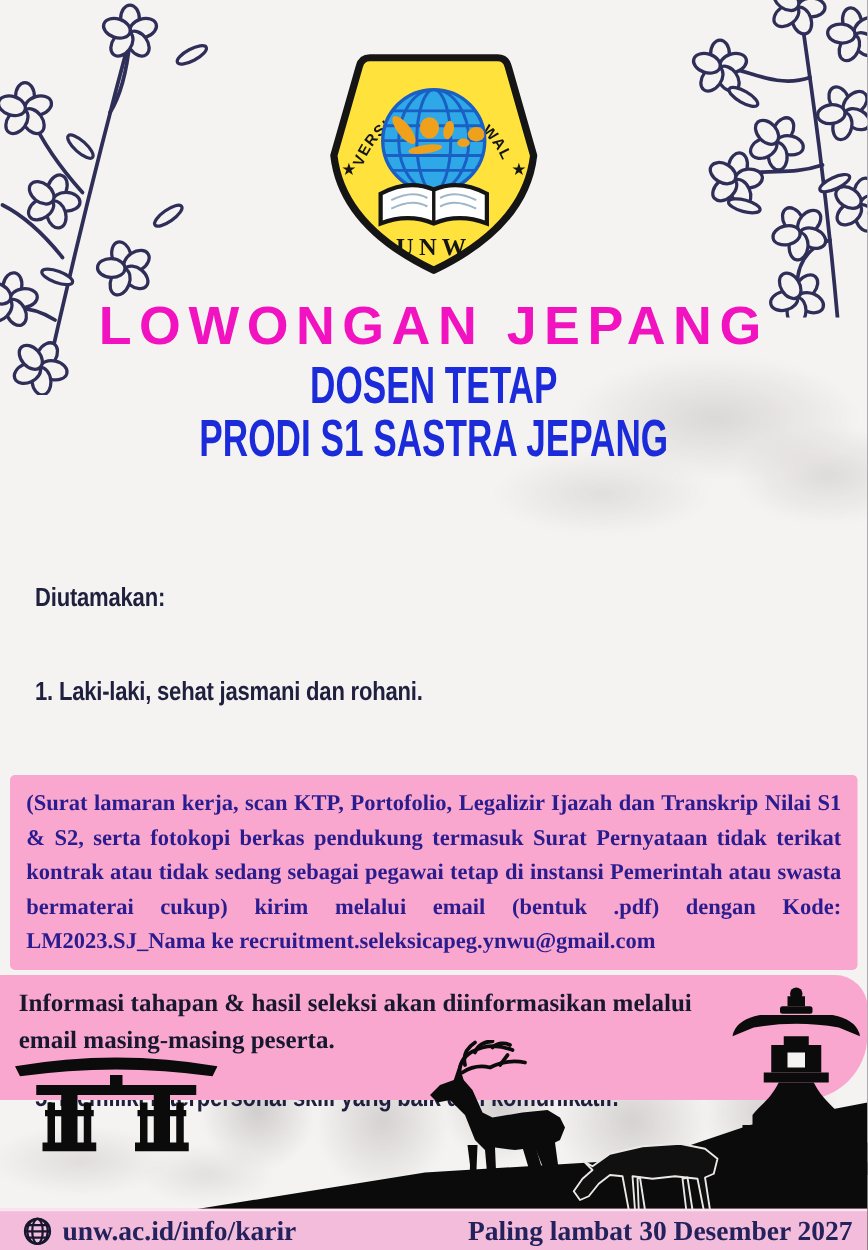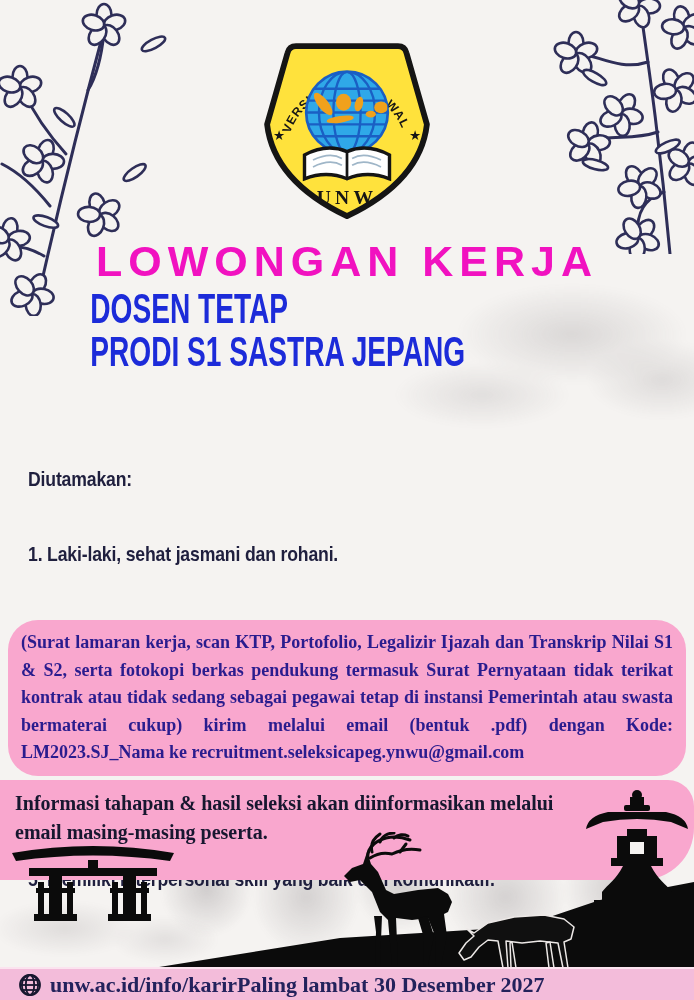--- a/index.html
+++ b/index.html
@@ -34,48 +34,48 @@
       radial-gradient(ellipse 30% 30% at 70% 65%, rgba(120,114,118,.30), rgba(120,114,118,0) 72%);}
 
   .flower{position:absolute;z-index:1}
   .flower.left{left:-8px;top:-6px}
   .flower.right{right:-6px;top:-8px}
 
   .logo{position:absolute;left:262px;top:36px;width:170px;height:187px;z-index:2}
 
   .title{position:absolute;left:0;top:237px;width:100%;text-align:center;z-index:2;
     color:var(--magenta);font-size:43px;font-weight:800;letter-spacing:6px;}
-  .subtitle{position:absolute;left:0;top:288px;width:100%;text-align:left;z-index:2;color:var(--blue);}
+  .subtitle{position:absolute;left:0;top:288px;width:100%;text-align:center;z-index:2;color:var(--blue);}
   .subtitle .line{display:block;font-size:38px;font-weight:800;line-height:43px;transform:scale(.74,1.1);transform-origin:50% 50%;}
 
   .reqs{position:absolute;left:28px;top:416px;width:662px;z-index:2;
     color:var(--list_ink);font-weight:bold;font-size:21px;line-height:25px;letter-spacing:-.2px;
     transform:scaleX(.84);transform-origin:0 0;white-space:pre-wrap;}
 
   .pinkbox1{position:absolute;left:8px;top:620px;width:678px;min-height:156px;z-index:2;
-    background:var(--box_pink);border-radius:30px;padding:9px 13px;
+    background:var(--box_pink);border-radius:4px;padding:9px 13px;
     font-family:"Liberation Serif","DejaVu Serif",serif;font-weight:bold;
     color:var(--box1_ink);font-size:18px;line-height:27.5px;text-align:justify;}
   .pinkbox2{position:absolute;left:0;top:780px;width:694px;height:100px;z-index:2;
     background:var(--box_pink);border-radius:0 26px 52px 0;padding:9px 80px 0 15px;
     font-family:"Liberation Serif","DejaVu Serif",serif;font-weight:bold;
     color:var(--box2_ink);font-size:20px;line-height:29px;}
   .pinkbox2 p{max-width:582px}
 
   .scene{position:absolute;left:0;top:0;width:694px;height:1000px;z-index:3;pointer-events:none}
   .scene svg{position:absolute}
   .ground{left:0;top:830px}
   .torii{left:12px;top:842px}
   .deer-standing{left:336px;top:832px}
   .deer-grazing{left:452px;top:898px}
   .lantern{left:578px;top:788px}
 
   .footer{position:absolute;left:0;top:967px;width:694px;height:33px;z-index:4;
     background:var(--footer_pink);border-top:2px solid #FBE3EF;
-    display:flex;align-items:center;padding:0 12px 0 18px;
+    display:flex;align-items:center;justify-content:space-between;padding:0 12px 0 18px;
     font-family:"Liberation Serif","DejaVu Serif",serif;font-weight:bold;color:var(--footer_ink);font-size:22px;}
   .footer .site{display:flex;align-items:center;gap:8px}
 </style>
 </head>
 <body>
 
 <div class="poster">
 
   <div class="bg-mountain"></div>
   <div class="bg-trees"></div>
@@ -174,21 +174,21 @@
       </g>
     </g>
     <g>
       <path d="M 25 70 Q 38 63 50 68 Q 62 63 75 70 L 75 84 Q 62 79 50 84 Q 38 79 25 84 Z" fill="#FFFFFF" stroke="#151515" stroke-width="2"></path>
       <line x1="50" y1="68" x2="50" y2="84" stroke="#151515" stroke-width="1.6"></line>
       <path d="M 30 73 Q 40 68 47 72 M 30 77 Q 40 72 47 76 M 53 72 Q 60 68 70 73 M 53 76 Q 60 72 70 77" fill="none" stroke="#9FB6C8" stroke-width="1"></path>
     </g>
     <text x="50" y="99" font-size="11.5" font-weight="bold" fill="#151515" text-anchor="middle" letter-spacing="2.5" font-family="Liberation Serif, DejaVu Serif, serif">UNW</text>
   </svg>
 
-  <h1 class="title">LOWONGAN KERJA</h1>
+  <h1 class="title">LOWONGAN JEPANG</h1>
 
   <div class="subtitle">
     <span class="line">DOSEN TETAP</span>
     <span class="line">PRODI S1 SASTRA JEPANG</span>
   </div>
 
   <div class="reqs">
     <div>Diutamakan:</div>
     <div>1. Laki-laki, sehat jasmani dan rohani.</div>
     <div>2. Pendidikan terakhir min. S2 dengan konsentrasi keilmuan

